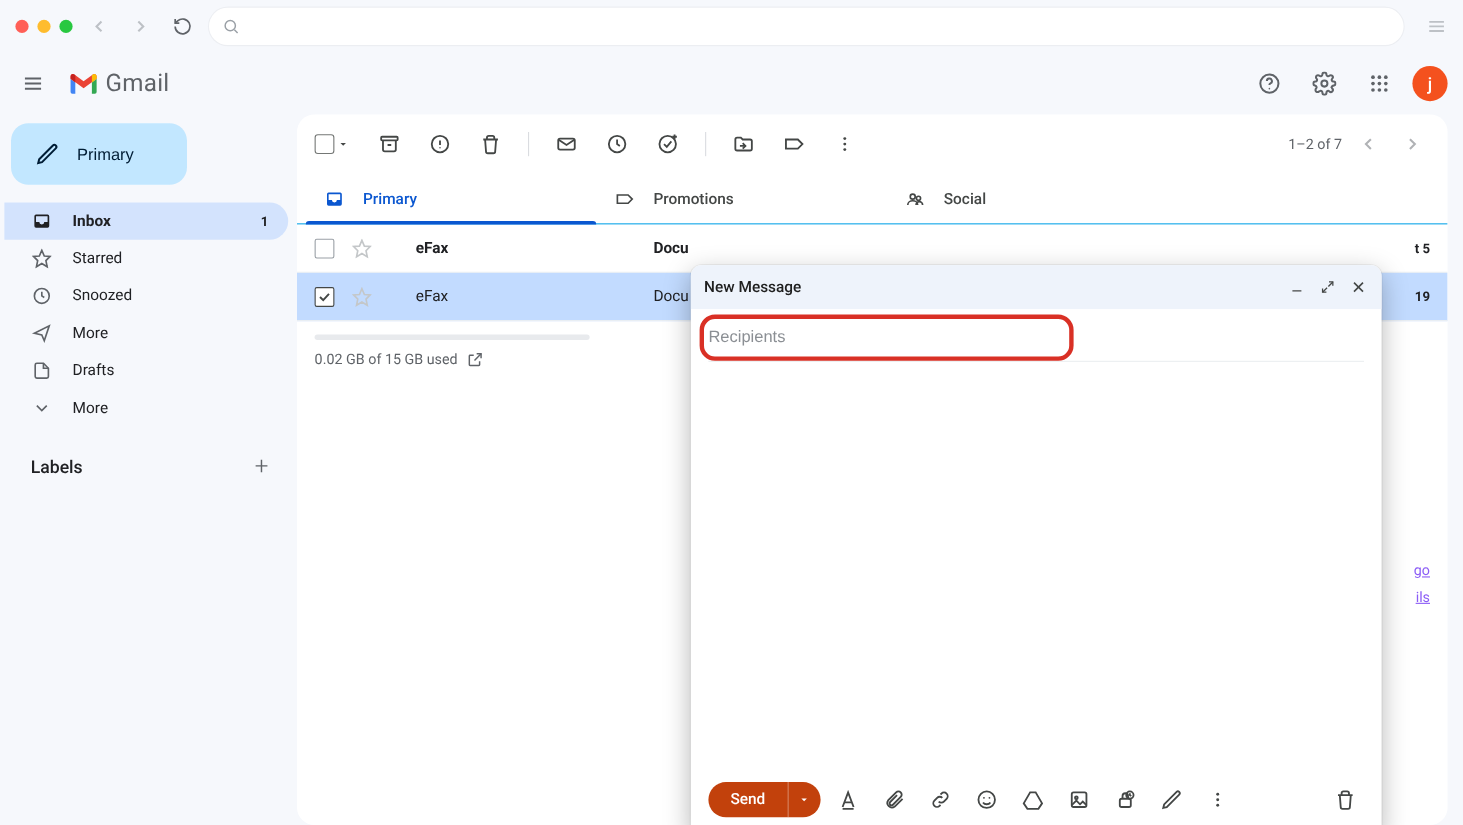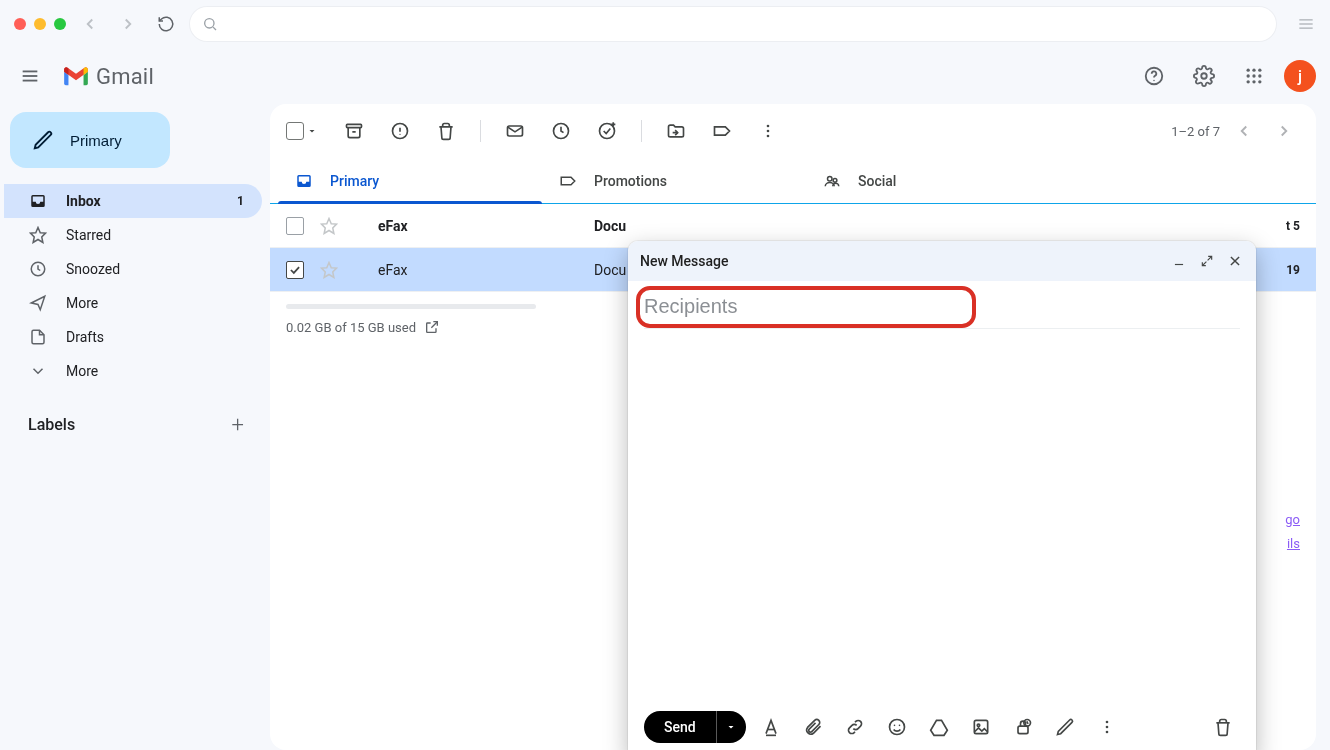--- a/index.html
+++ b/index.html
@@ -84,25 +84,25 @@
 
   .footer-right{position:absolute; right:16px; bottom:194px; color:#8b5cf6; font-size:13px; text-align:right; line-height:24px;text-decoration:underline;}
 
   
   .compose { position:absolute; right:60px; bottom:-6px; width:628px; height:515px; background:#fff; border-radius:10px 10px 0 0; box-shadow: 0 8px 24px rgba(0,0,0,.28), 0 0 0 1px rgba(0,0,0,.05); display:flex; flex-direction:column; overflow:hidden;}
   .compose-header{ height:40px; background:#eef3fb; display:flex; align-items:center; padding:0 12px; font-size:14px; color:#1f1f1f; font-weight:500;text-align:right;}
   .compose-header .wctrl{ margin-left:auto; display:flex; gap:10px; color:#444746;}
   .wctrl span{cursor:pointer; display:flex; align-items:center; justify-content:center; width:18px; height:18px;}
   .compose-body{ padding: 4px 16px; flex:1;}
   .field{ height:44px; border-bottom:1px solid #eceff1; display:flex; align-items:center;}
-  .field input{ border:none; outline:none; width:100%; font-size:20px;}
+  .field input{ border:none; outline:none; width:100%; font-size:15px;}
   .field input::placeholder{color:#8b8f94;}
   .highlight-box{ border:4px solid #d93025; border-radius:14px; padding:0 4px; margin-left:-8px; height:42px; width:340px; display:flex; align-items:center;}
   .compose-footer{ height:58px; display:flex; align-items:center; padding:0 16px; gap:8px;}
-  .send-btn{ height:32px; background:#000000; border-radius:18px; display:flex; align-items:center; color:#fff; font-size:14px; font-weight:500; overflow:hidden;}
+  .send-btn{ height:32px; background:#c2410c; border-radius:18px; display:flex; align-items:center; color:#fff; font-size:14px; font-weight:500; overflow:hidden;}
   .send-btn .main-part{padding:0 20px;}
   .send-btn .dd-part{ width:30px; display:flex; align-items:center; justify-content:center; border-left:1px solid rgba(255,255,255,.35); height:100%;}
   .cf-icon{ width:34px; height:34px; display:flex; align-items:center; justify-content:center; color:#444746; cursor:pointer;}
   .cf-icon.trash{ margin-left:auto;}
 
 
 </style>
 </head>
 <body>
 

